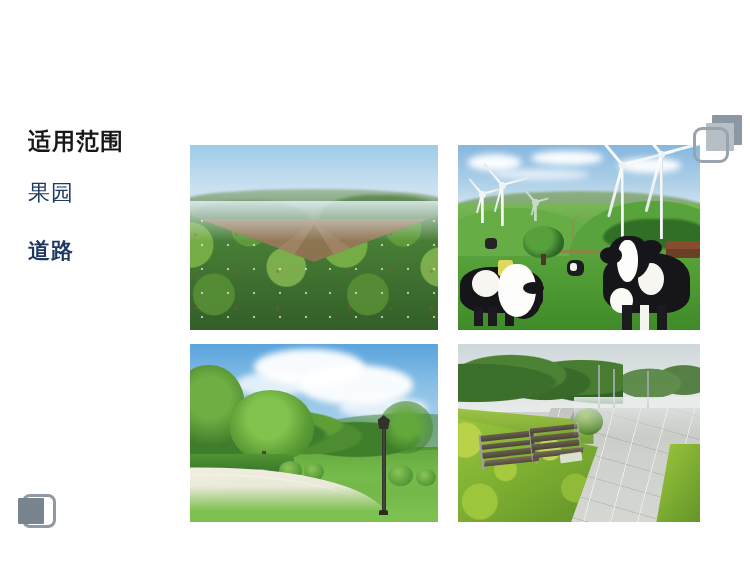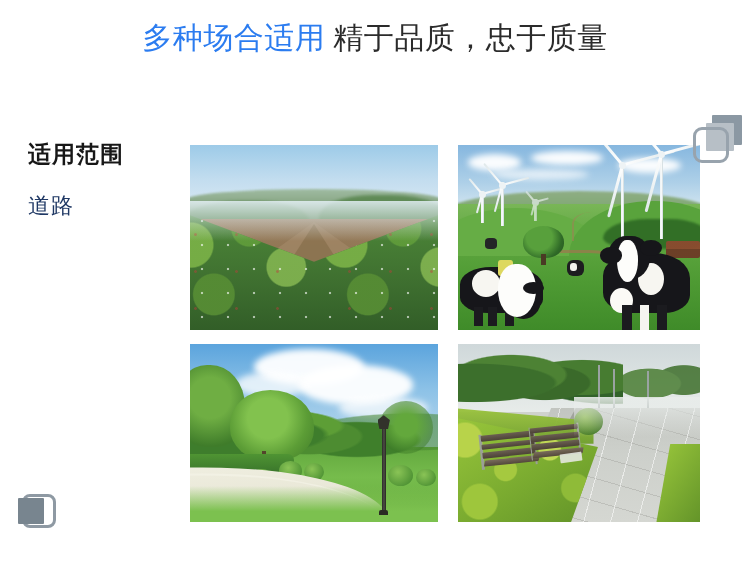--- a/index.html
+++ b/index.html
@@ -41,40 +41,41 @@
     color: #2b2b2b;
     letter-spacing: 0.5px;
     font-weight: 400;
     margin-left: 8px;
   }
 
   
   .sidebar {
     position: absolute;
     left: 28px;
-    top: 143px;
+    top: 130px;
     width: 150px;
   }
   .sidebar-heading {
     font-size: 23px;
     font-weight: bold;
     color: #171717;
     letter-spacing: 1px;
     line-height: 1;
     margin-bottom: 29px;
   }
   .sidebar-item {
     font-size: 22px;
     color: #1f3864;
     letter-spacing: 1px;
     line-height: 1;
     margin-bottom: 36px;
   }
   .sidebar-item:last-child {
     margin-bottom: 4px;
+    font-weight: bold;
   }
 
   
   .photo-grid {
     position: absolute;
     left: 190px;
     top: 145px;
     width: 510px;
     height: 377px;
   }
@@ -556,26 +557,24 @@
 
   .deco-bl { left: 18px; top: 490px; width: 44px; height: 44px; }
   .deco-bl .sq-fill { left: 0; top: 8px; width: 26px; height: 26px; background: #78858f; border-radius: 1px; }
   .deco-bl .sq-outline { left: 4px; top: 4px; width: 28px; height: 28px; border-color: #8e99a3; border-radius: 8px; }
 </style>
 </head>
 <body>
 
 <div class="page">
 
-  <div class="title-bar">
-    <span class="title-blue">多种场合适用</span><span class="title-dark">精于品质，忠于质量</span>
-  </div>
 
   <div class="sidebar">
     <div class="sidebar-heading">适用范围</div>
+    <div class="sidebar-item">果园</div>
     <div class="sidebar-item">道路</div>
   </div>
 
   <div class="photo-grid">
 
     <div class="photo p-tl">
       <div class="scene">
         <div class="orch-sky"></div>
         <div class="orch-far"></div>
         <div class="orch-far2"></div>

